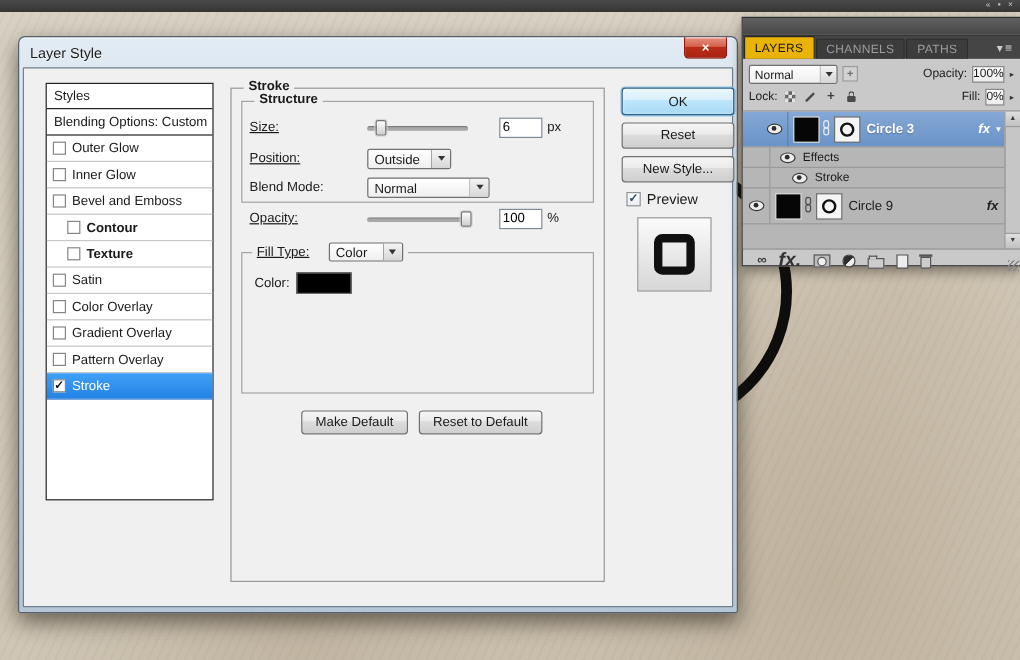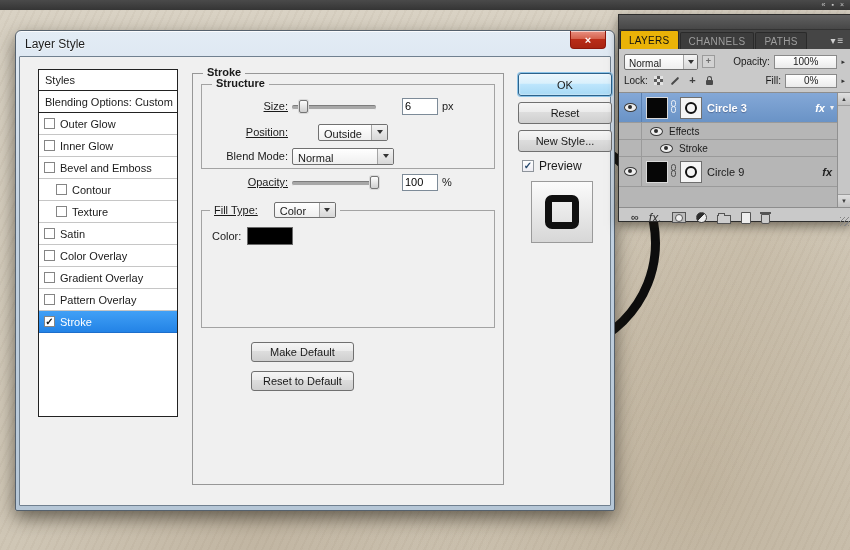--- a/index.html
+++ b/index.html
@@ -33,51 +33,51 @@
     border-top:none;border-radius:0 0 4px 4px;background:linear-gradient(#e89182,#d5624d 45%,#b92c18 50%,#a82513);
     color:#fff;font-size:11px;font-weight:bold;display:flex;align-items:center;justify-content:center;
     box-shadow:inset 0 1px 0 rgba(255,255,255,.55);cursor:default;}
   .dialog-body{position:relative;height:448px;background:#f0f0f0;border:1px solid #70808f;border-radius:1px;}
   
   .styles-box{position:absolute;left:18px;top:12px;width:140px;height:348px;background:#fff;
     border:1px solid #222;box-sizing:border-box;font-size:11px;}
   .styles-header{height:20px;display:flex;align-items:center;padding-left:6px;border-bottom:1px solid #222;}
   .styles-blending{height:21px;display:flex;align-items:center;padding-left:6px;border-bottom:1px solid #222;}
   .style-row{height:21px;display:flex;align-items:center;gap:5px;padding-left:5px;border-bottom:1px solid #c6c6c6;}
-  .style-row.indent{padding-left:17px;}
+  .style-row.indent{padding-left:17px;font-weight:bold;}
   .style-row.selected{background:linear-gradient(#41a0f6,#2383e6);color:#fff;border-bottom-color:#1d6ecb;}
   .cb{width:11px;height:11px;box-sizing:border-box;background:#fff;border:1px solid #858585;flex:none;
     display:flex;align-items:center;justify-content:center;font-size:10px;font-weight:bold;color:#111;line-height:1;}
   
   .pane{position:absolute;left:172px;top:16px;width:312px;height:412px;border:1px solid #979797;box-sizing:border-box;}
   .legend{position:absolute;top:-8px;left:10px;background:#f0f0f0;padding:0 4px;font-size:11px;font-weight:bold;}
   .fs{position:absolute;border:1px solid #a3a3a3;box-sizing:border-box;}
   .fs-structure{left:8px;top:10px;width:294px;height:85px;}
   .fs-fill{left:8px;top:136px;width:294px;height:118px;}
   .frow{position:absolute;left:6px;right:6px;height:18px;display:flex;align-items:center;font-size:11px;}
-  .lbl{width:80px;margin-right:4px;text-align:right;flex:none;}
+  .lbl{width:80px;margin-right:18px;text-align:left;flex:none;}
   .lbl.u{text-decoration:underline;}
   .slider{position:relative;width:84px;height:15px;flex:none;}
   .slider .track{position:absolute;left:0;right:0;top:6px;height:3px;background:#a8a8a8;
     border-top:1px solid #7d7d7d;border-bottom:1px solid #eee;border-radius:2px;}
   .slider .thumb{position:absolute;top:1px;width:9px;height:13px;box-sizing:border-box;
     background:linear-gradient(#fdfdfd,#cfcfcf);border:1px solid #757575;border-radius:2px;}
   .num-in{width:30px;height:15px;box-sizing:content-box;border:1px solid #7d8b98;background:#fff;
     font-family:inherit;font-size:11px;padding:0 2px;margin:0;}
   .gap26{margin-left:26px;}
   .unit{margin-left:4px;}
   .combo{display:flex;align-items:flex-end;height:17px;box-sizing:border-box;border:1px solid #707070;
     border-radius:2px;background:linear-gradient(#fff,#efefef);font-size:11px;padding-left:5px;}
   .combo .az{margin-left:auto;width:15px;align-self:stretch;border-left:1px solid #a5a5a5;border-radius:0 1px 1px 0;
     background:linear-gradient(#f4f4f4,#d7d7d7);display:flex;align-items:center;justify-content:center;}
   .tri{width:0;height:0;border-left:3.5px solid transparent;border-right:3.5px solid transparent;border-top:4px solid #333;}
   .w70{width:70px;} .w102{width:102px;} .w62{width:62px;height:16px;}
   .fill-legend{position:absolute;top:-9px;left:8px;background:#f0f0f0;padding:0 4px;display:flex;align-items:center;gap:16px;font-size:11px;}
   .swatch{width:44px;height:16px;background:#000;border:1px solid #6b6b6b;margin-left:6px;}
-  .defaults{position:absolute;left:58px;top:268px;display:flex;gap:9px;flex-direction:column;}
+  .defaults{position:absolute;left:58px;top:268px;display:flex;gap:9px;}
   .btn{height:20px;box-sizing:border-box;border:1px solid #707070;border-radius:3px;padding:0 11px;
     background:linear-gradient(#f5f5f5,#ebebeb 45%,#dddddd 46%,#cfcfcf);font-size:11px;
     display:flex;align-items:center;justify-content:center;cursor:default;}
   
   .side{position:absolute;left:498px;top:16px;width:94px;}
   .side .btn{position:absolute;left:0;width:94px;}
   .btn.default{height:23px;border:1px solid #2c628b;
     background:linear-gradient(#eaf6fd,#d9f0fc 45%,#bee6fd 46%,#a7d9f5);
     box-shadow:0 0 0 1px #8bc3e8, inset 0 0 2px #fff;}
   .ok-b{top:0;} .reset-b{top:29px;height:22px;} .newstyle-b{top:57px;height:22px;}
@@ -97,39 +97,39 @@
   .tab.active{background:#eab308;color:#121212;height:19px;}
   .panel-menu{margin-left:auto;width:26px;height:17px;display:flex;align-items:center;justify-content:center;gap:2px;color:#cfcfcf;}
   .panel-menu span{line-height:1;}
   .controls{padding:3px 5px 2px;border-bottom:1px solid #8d8d8d;}
   .ctl-row{display:flex;align-items:center;height:19px;gap:4px;}
   .combo-sm{width:74px;height:16px;font-size:10px;padding-left:4px;}
   .combo-sm .az{width:13px;}
   .mini-icon{width:13px;height:13px;box-sizing:border-box;border:1px solid #9b9b9b;background:#d2d2d2;
     display:flex;align-items:center;justify-content:center;color:#6d6d6d;font-size:9px;font-weight:bold;line-height:1;}
   .val{height:14px;box-sizing:border-box;border:1px solid #8a8a8a;background:linear-gradient(#fff,#ebebeb);
-    padding:0 18px;display:flex;align-items:center;}
+    padding:0 0;display:flex;align-items:center;}
   .flyout{font-size:7px;color:#333;}
   .lk{width:13px;height:13px;display:flex;align-items:center;justify-content:center;color:#3f3f3f;}
   .checker{width:9px;height:9px;
     background-image:linear-gradient(45deg,#5c5c5c 25%,transparent 25%,transparent 75%,#5c5c5c 75%),
                      linear-gradient(45deg,#5c5c5c 25%,#e4e4e4 25%,#e4e4e4 75%,#5c5c5c 75%);
     background-size:6px 6px;background-position:0 0,3px 3px;}
   .pencil{width:2px;height:10px;background:#4a4a4a;transform:rotate(45deg);border-radius:1px;}
   .plus{font-size:11px;font-weight:bold;line-height:1;}
   .lock-i{position:relative;width:7px;height:5px;background:#4a4a4a;border-radius:1px;margin-top:4px;}
   .lock-i::before{content:"";position:absolute;top:-4px;left:1px;width:3px;height:3px;
     border:1px solid #4a4a4a;border-bottom:none;border-radius:3px 3px 0 0;}
   .ml-auto{margin-left:auto;}
   
   .list{position:relative;height:114px;background:#b6b6b6;overflow:hidden;}
   .lrow{display:flex;align-items:center;border-bottom:1px solid #9a9a9a;margin-right:13px;}
   .lrow.layer{height:29px;}
   .lrow.sub{height:16px;}
-  .lrow.sel{background:linear-gradient(#84a8d7,#6a93c6);}
+  .lrow.sel{background:linear-gradient(#84a8d7,#6a93c6);padding-left:15px;}
   .eye-cell{width:22px;align-self:stretch;border-right:1px solid #9a9a9a;display:flex;align-items:center;justify-content:center;flex:none;}
   .sel .eye-cell{border-right-color:#5a80b1;}
   .eye{width:13px;height:9px;box-sizing:border-box;background:#eee;border:1px solid #3a3a3a;border-radius:50%;position:relative;flex:none;}
   .eye::after{content:"";position:absolute;left:3px;top:1px;width:4px;height:4px;background:#2c2c2c;border-radius:50%;}
   .thumb{width:20px;height:20px;background:#060606;box-shadow:0 0 0 1px #d9d9d9;margin-left:5px;flex:none;}
   .chain{position:relative;width:8px;height:15px;margin:0 2px;flex:none;}
   .chain::before,.chain::after{content:"";position:absolute;left:1.5px;width:5px;height:7px;box-sizing:border-box;
     border:1px solid #4d4d4d;border-radius:2.5px;}
   .chain::before{top:0;} .chain::after{top:6px;}
   .sel .chain::before,.sel .chain::after{border-color:#e9eef5;}
@@ -143,21 +143,21 @@
   .expand{font-size:8px;color:#f2f2f2;margin-right:3px;}
   .ind8{margin-left:8px;} .ind18{margin-left:18px;}
   .sub-label{margin-left:6px;font-size:10px;}
   .scroll{position:absolute;top:0;right:0;bottom:0;width:13px;background:#c6c6c6;border-left:1px solid #909090;box-sizing:border-box;}
   .s-arrow{height:12px;background:linear-gradient(#dfdfdf,#c1c1c1);display:flex;align-items:center;justify-content:center;
     font-size:6px;color:#3e3e3e;border-bottom:1px solid #9d9d9d;}
   .s-arrow.down{position:absolute;left:0;right:0;bottom:0;border-bottom:none;border-top:1px solid #9d9d9d;}
   
   .tbar{height:19px;border-top:1px solid #8d8d8d;display:flex;align-items:center;gap:10px;padding-left:12px;position:relative;}
   .t-link{font-size:11px;font-weight:bold;color:#3c3c3c;line-height:1;}
-  .t-fx{font-size:12px;font-weight:normal;font-style:italic;color:#333;line-height:1;}
+  .t-fx{font-size:16px;font-weight:bold;font-style:italic;color:#333;line-height:1;}
   .t-mask{width:14px;height:11px;box-sizing:border-box;border:1px solid #555;background:#bdbdbd;
     display:flex;align-items:center;justify-content:center;}
   .t-mask i{width:6px;height:6px;background:#efefef;border:1px solid #555;border-radius:50%;box-sizing:content-box;}
   .t-adj{width:11px;height:11px;border:1px solid #444;border-radius:50%;box-sizing:border-box;
     background:linear-gradient(135deg,#2d2d2d 50%,#ededed 50%);}
   .t-folder{position:relative;width:14px;height:9px;box-sizing:border-box;border:1px solid #555;background:#cdcdcd;margin-top:3px;}
   .t-folder::before{content:"";position:absolute;top:-3px;left:0;width:5px;height:2px;border:1px solid #555;border-bottom:none;background:#cdcdcd;}
   .t-new{width:10px;height:12px;box-sizing:border-box;border:1px solid #555;background:#ededed;border-radius:0 0 1px 1px;}
   .t-trash{position:relative;width:9px;height:10px;box-sizing:border-box;border:1px solid #555;background:#cdcdcd;
     border-radius:0 0 2px 2px;margin-top:3px;}
@@ -245,21 +245,21 @@
         <div class="frow" style="top:12px;">
           <span class="lbl u">Size:</span>
           <span class="slider">
             <span class="track"></span>
             <span class="thumb" style="left:2px;"></span>
           </span>
           <input class="num-in gap26" value="6" style="">
           <span class="unit">px</span>
         </div>
 
-        <div class="frow" style="top:38px;gap:26px;">
+        <div class="frow" style="top:38px;">
           <span class="lbl u">Position:</span>
           <span class="combo w70">
             <span>Outside</span>
             <span class="az">
                 <span class="tri"></span>
               </span>
           </span>
         </div>
 
         <div class="frow" style="top:62px;">

